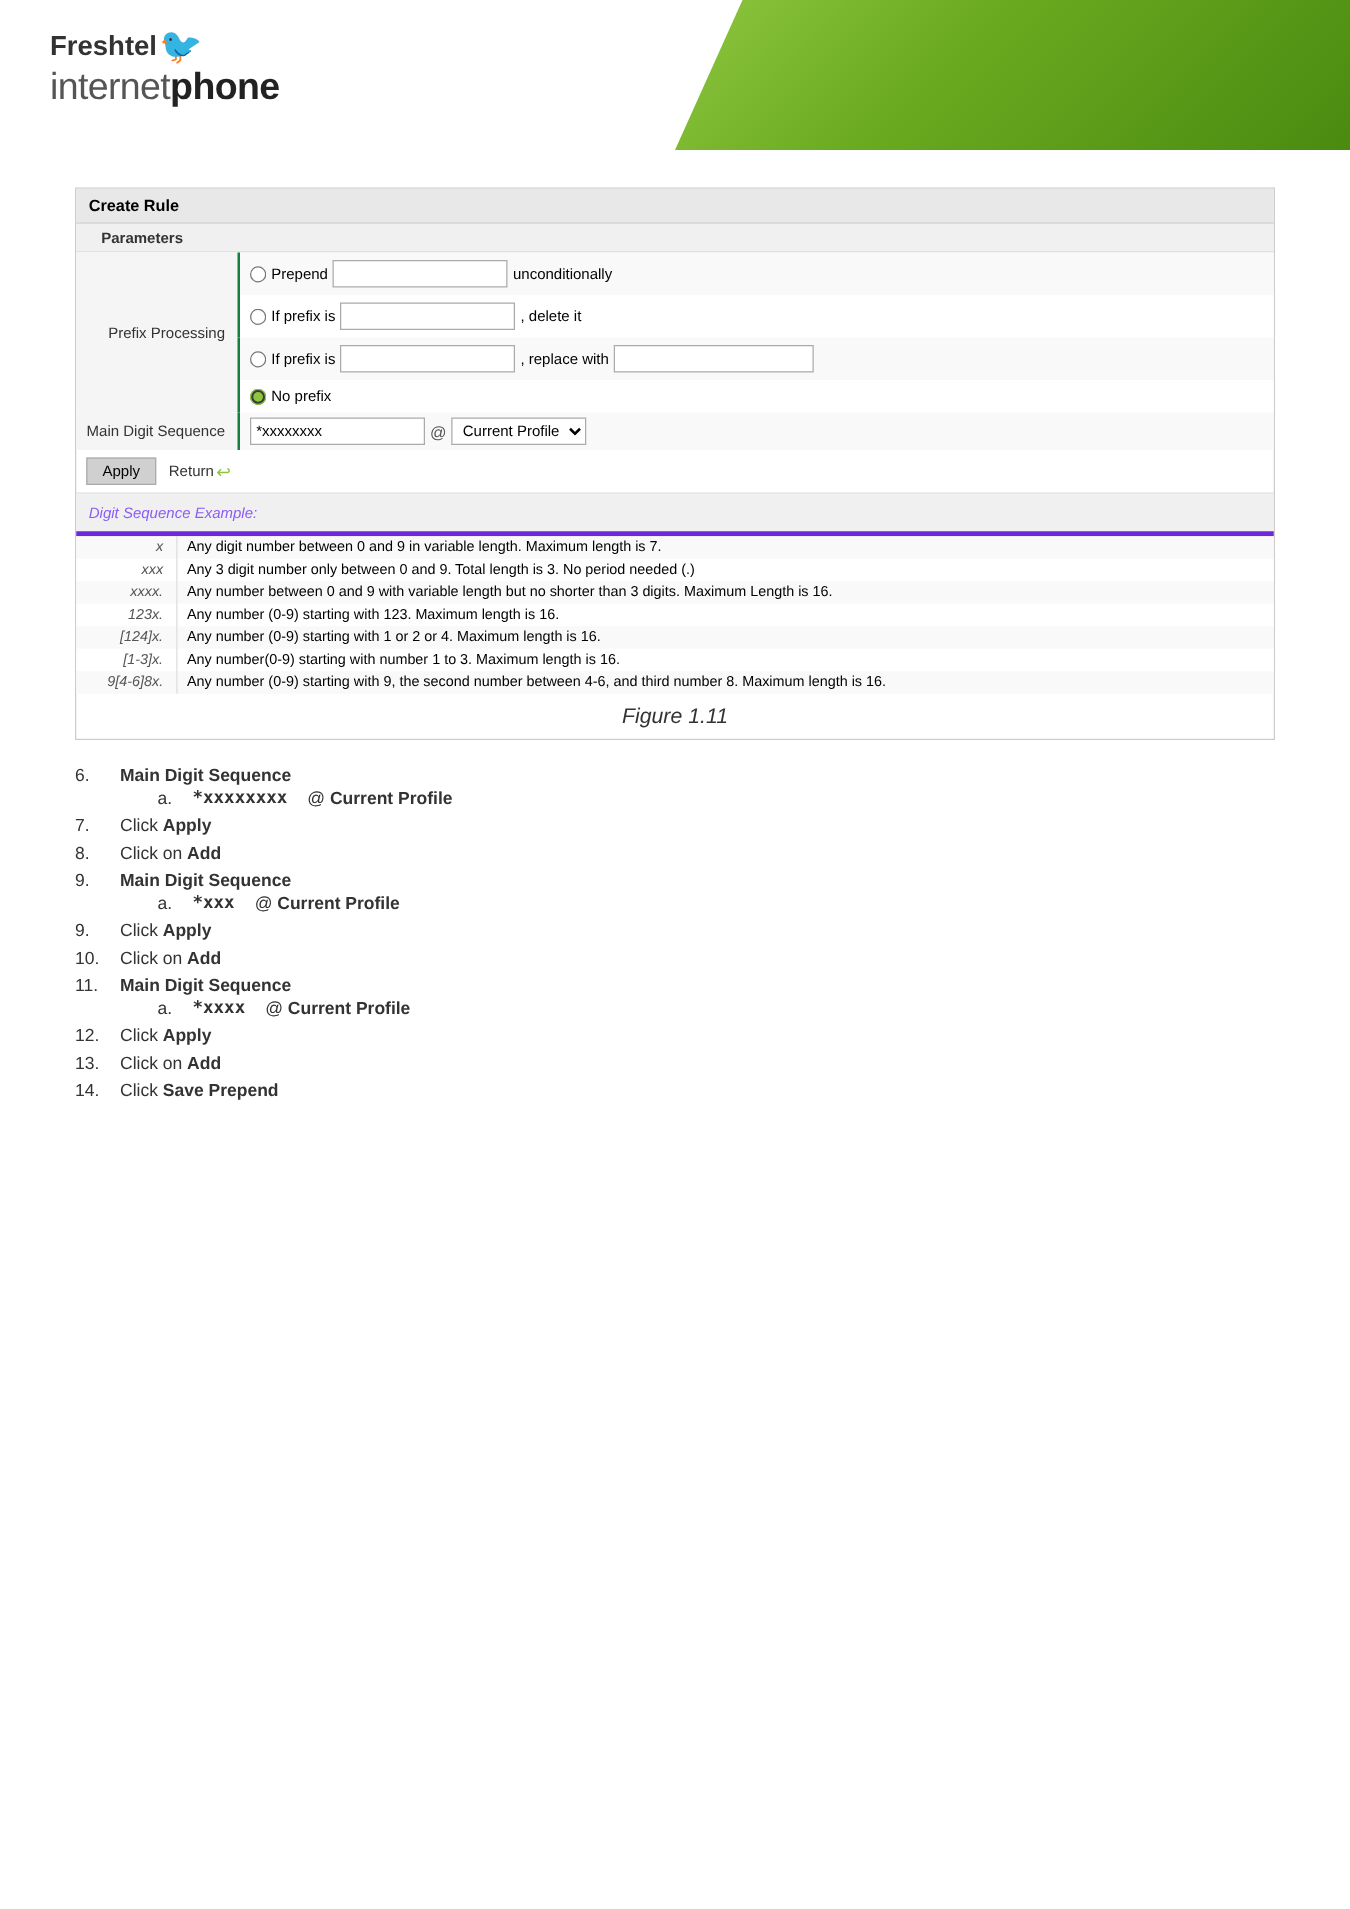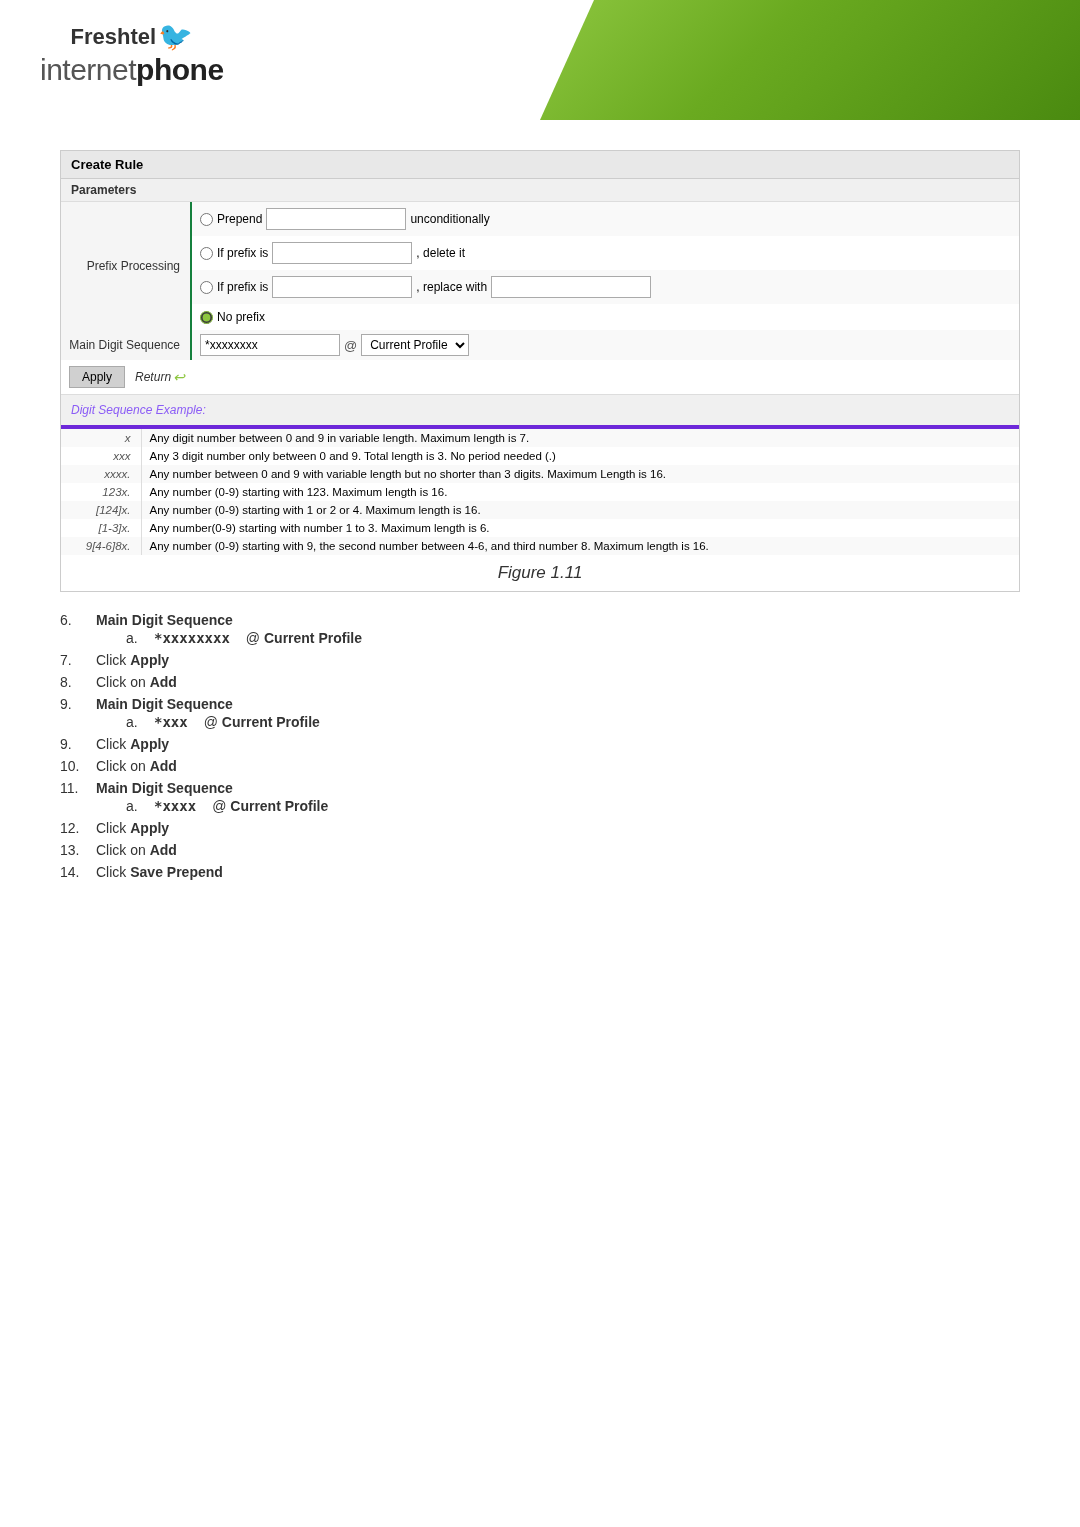--- a/index.html
+++ b/index.html
@@ -26,21 +26,21 @@
       height: 100%;
       background: linear-gradient(135deg, #8dc63f 0%, #6aaa20 40%, #4a8a10 100%);
       clip-path: polygon(10% 0%, 100% 0%, 100% 100%, 0% 100%);
     }
     .header-logo {
       position: absolute;
       left: 40px;
       top: 20px;
       display: flex;
       flex-direction: column;
-      align-items: center;
+      align-items: flex-start;
     }
     .logo-freshtel {
       font-size: 22px;
       font-weight: bold;
       color: #333;
       display: flex;
       align-items: center;
     }
     .logo-freshtel .bird-icon {
       color: #8dc63f;
@@ -71,21 +71,21 @@
     }
     .create-rule-title {
       background: #e8e8e8;
       padding: 6px 10px;
       font-weight: bold;
       font-size: 13px;
       border-bottom: 1px solid #ccc;
     }
     .parameters-title {
       background: #f0f0f0;
-      padding: 4px 10px;
+      padding: 4px 20px;
       font-size: 12px;
       font-weight: bold;
       border-bottom: 1px solid #ddd;
       color: #333;
     }
 
     
     .rule-table {
       width: 100%;
       border-collapse: collapse;
@@ -153,21 +153,20 @@
     .btn-return {
       background: #fff;
       border: none;
       padding: 3px 6px;
       font-size: 12px;
       cursor: pointer;
       display: flex;
       align-items: center;
       gap: 2px;
       color: #333;
-      font-style: italic;
     }
     .return-arrow {
       color: #8dc63f;
       font-size: 14px;
     }
 
     
     .digit-example-section {
       border-top: 1px solid #ddd;
     }
@@ -384,21 +383,21 @@
             <tr>
     <td class="code-cell"><em>123x.</em></td>
     <td>Any number (0-9) starting with 123. Maximum length is 16.</td>
   </tr>
             <tr>
     <td class="code-cell"><em>[124]x.</em></td>
     <td>Any number (0-9) starting with 1 or 2 or 4. Maximum length is 16.</td>
   </tr>
             <tr>
     <td class="code-cell"><em>[1-3]x.</em></td>
-    <td>Any number(0-9) starting with number 1 to 3. Maximum length is 6.</td>
+    <td>Any number(0-9) starting with number 1 to 3. Maximum length is 16.</td>
   </tr>
             <tr>
     <td class="code-cell"><em>9[4-6]8x.</em></td>
     <td>Any number (0-9) starting with 9, the second number between 4-6, and third number 8. Maximum length is 16.</td>
   </tr>
           </tbody>
       </table>
     </div>
 
     <div class="figure-caption">Figure 1.11</div>

